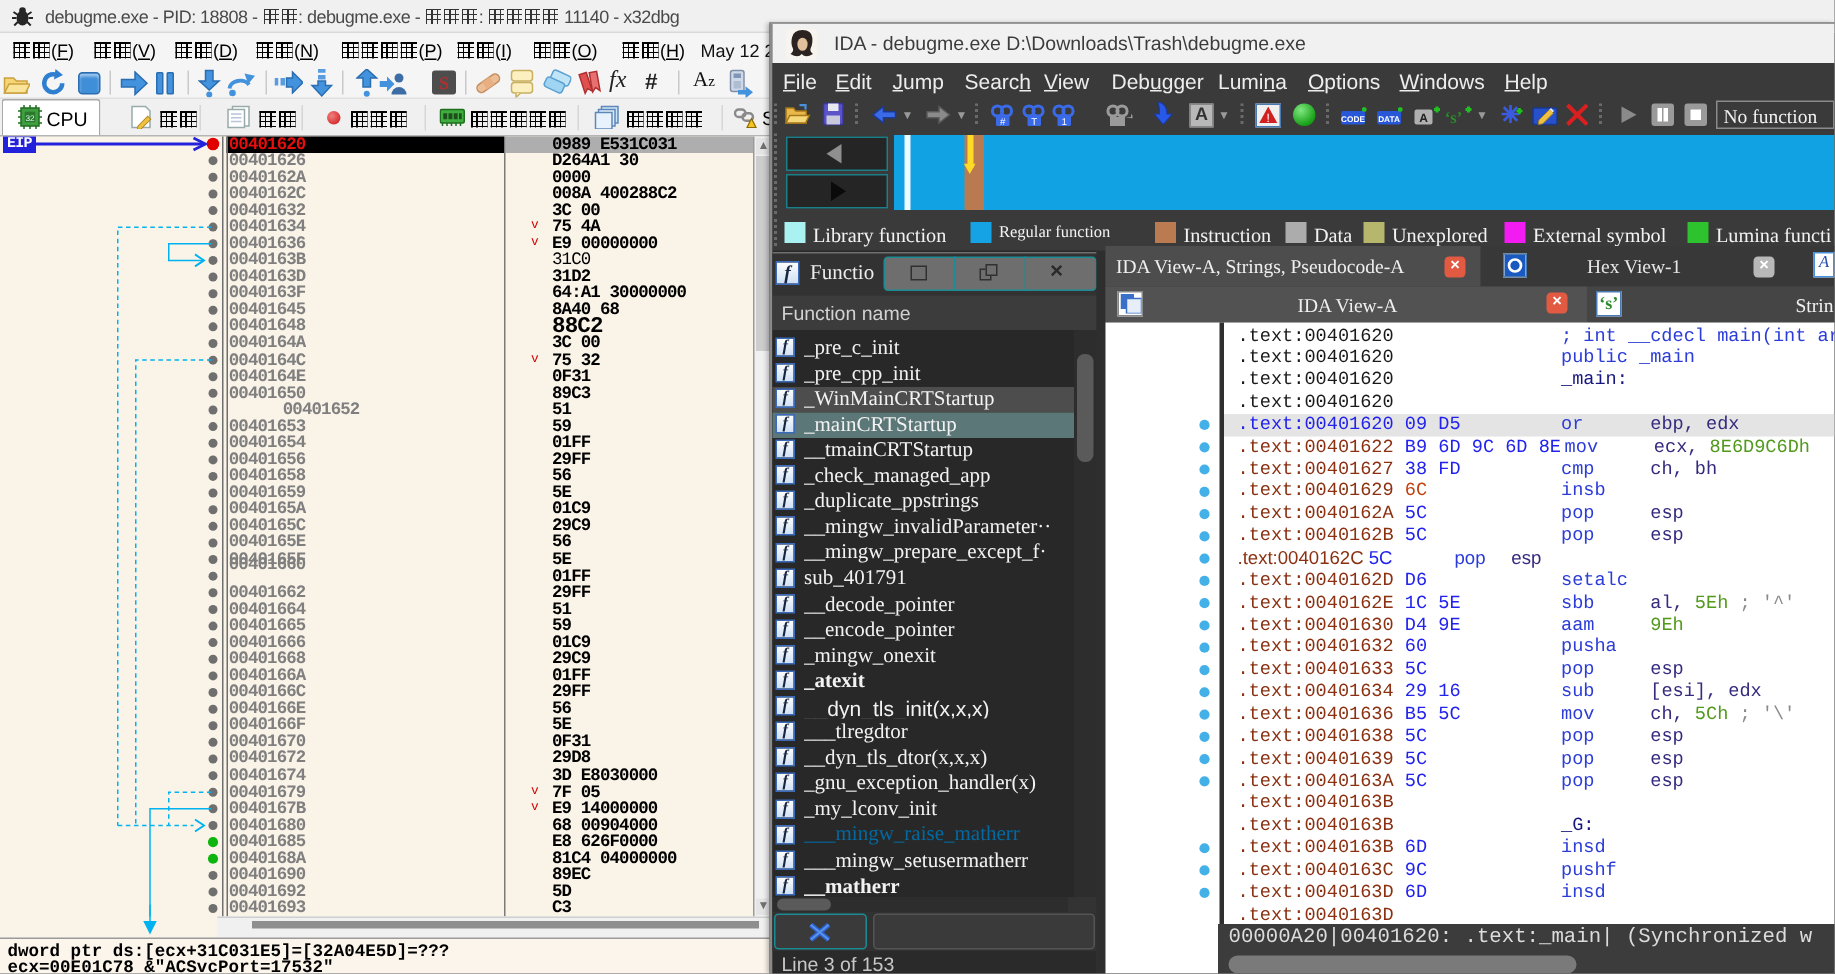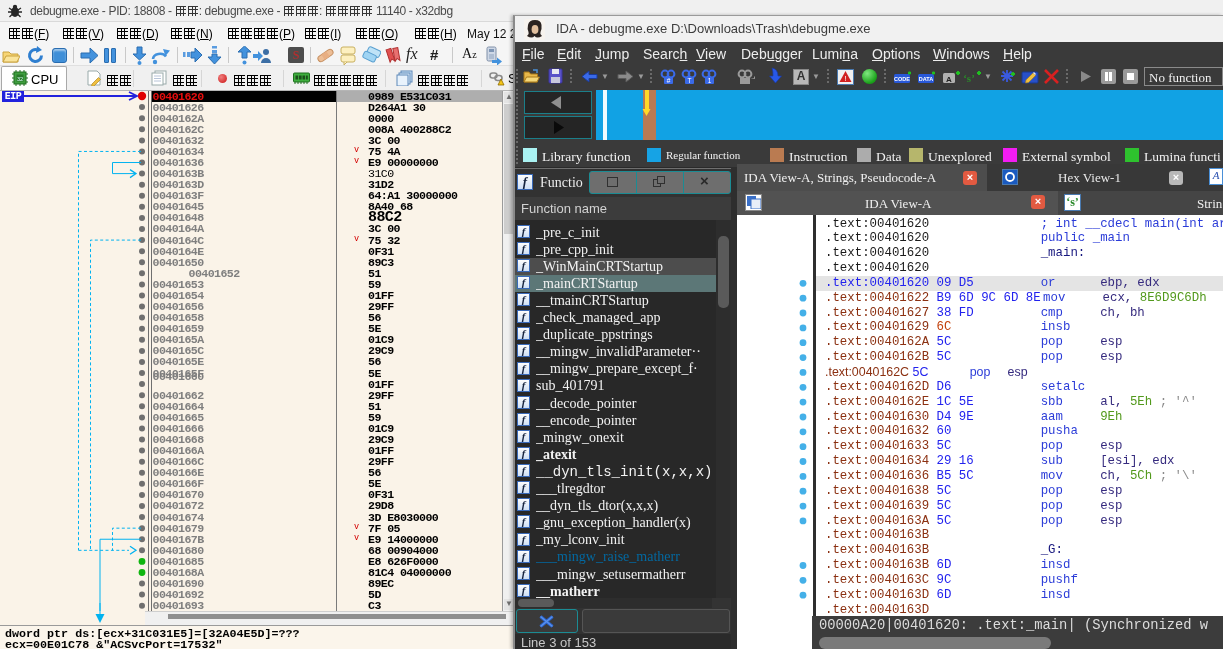--- a/index.html
+++ b/index.html
@@ -555,21 +555,21 @@
 <div style="position:absolute;left:517px;top:429.90px;width:13px;height:13px;background:linear-gradient(#fdfdfd,#cfe0f5);border:1px solid #3a6ab8;"></div>
 <div style="position:absolute;left:517px;top:429.90px;width:13px;height:12px;font-size:11px;color:#16243f;text-align:center;line-height:12px;font-weight:bold;font-style:italic;font-family:Liberation Serif,serif;">f</div>
 <div style="position:absolute;left:536px;top:429.70px;height:15px;font-size:14px;color:#f2f2f2;font-family:Liberation Serif,serif;white-space:nowrap;overflow:hidden;width:180px;">_mingw_onexit</div>
 <div style="position:absolute;left:515px;top:445.80px;width:201px;height:17.1px;"></div>
 <div style="position:absolute;left:517px;top:447.00px;width:13px;height:13px;background:linear-gradient(#fdfdfd,#cfe0f5);border:1px solid #3a6ab8;"></div>
 <div style="position:absolute;left:517px;top:447.00px;width:13px;height:12px;font-size:11px;color:#16243f;text-align:center;line-height:12px;font-weight:bold;font-style:italic;font-family:Liberation Serif,serif;">f</div>
 <div style="position:absolute;left:536px;top:446.80px;height:15px;font-size:14px;color:#f2f2f2;font-family:Liberation Serif,serif;font-weight:bold;white-space:nowrap;overflow:hidden;width:180px;">_atexit</div>
 <div style="position:absolute;left:515px;top:462.90px;width:201px;height:17.1px;"></div>
 <div style="position:absolute;left:517px;top:464.10px;width:13px;height:13px;background:linear-gradient(#fdfdfd,#cfe0f5);border:1px solid #3a6ab8;"></div>
 <div style="position:absolute;left:517px;top:464.10px;width:13px;height:12px;font-size:11px;color:#16243f;text-align:center;line-height:12px;font-weight:bold;font-style:italic;font-family:Liberation Serif,serif;">f</div>
-<div style="position:absolute;left:536px;top:463.90px;height:15px;font-size:14px;color:#f2f2f2;font-family:Liberation Mono, monospace;white-space:nowrap;overflow:hidden;width:180px;">__dyn_tls_init(x,x,x)</div>
+<div style="position:absolute;left:536px;top:463.90px;height:15px;font-size:14px;color:#f2f2f2;font-family:Liberation Sans, sans-serif;white-space:nowrap;overflow:hidden;width:180px;">__dyn_tls_init(x,x,x)</div>
 <div style="position:absolute;left:515px;top:480.00px;width:201px;height:17.1px;"></div>
 <div style="position:absolute;left:517px;top:481.20px;width:13px;height:13px;background:linear-gradient(#fdfdfd,#cfe0f5);border:1px solid #3a6ab8;"></div>
 <div style="position:absolute;left:517px;top:481.20px;width:13px;height:12px;font-size:11px;color:#16243f;text-align:center;line-height:12px;font-weight:bold;font-style:italic;font-family:Liberation Serif,serif;">f</div>
 <div style="position:absolute;left:536px;top:481.00px;height:15px;font-size:14px;color:#f2f2f2;font-family:Liberation Serif,serif;white-space:nowrap;overflow:hidden;width:180px;">___tlregdtor</div>
 <div style="position:absolute;left:515px;top:497.10px;width:201px;height:17.1px;"></div>
 <div style="position:absolute;left:517px;top:498.30px;width:13px;height:13px;background:linear-gradient(#fdfdfd,#cfe0f5);border:1px solid #3a6ab8;"></div>
 <div style="position:absolute;left:517px;top:498.30px;width:13px;height:12px;font-size:11px;color:#16243f;text-align:center;line-height:12px;font-weight:bold;font-style:italic;font-family:Liberation Serif,serif;">f</div>
 <div style="position:absolute;left:536px;top:498.10px;height:15px;font-size:14px;color:#f2f2f2;font-family:Liberation Serif,serif;white-space:nowrap;overflow:hidden;width:180px;">__dyn_tls_dtor(x,x,x)</div>
 <div style="position:absolute;left:515px;top:514.20px;width:201px;height:17.1px;"></div>
 <div style="position:absolute;left:517px;top:515.40px;width:13px;height:13px;background:linear-gradient(#fdfdfd,#cfe0f5);border:1px solid #3a6ab8;"></div>

